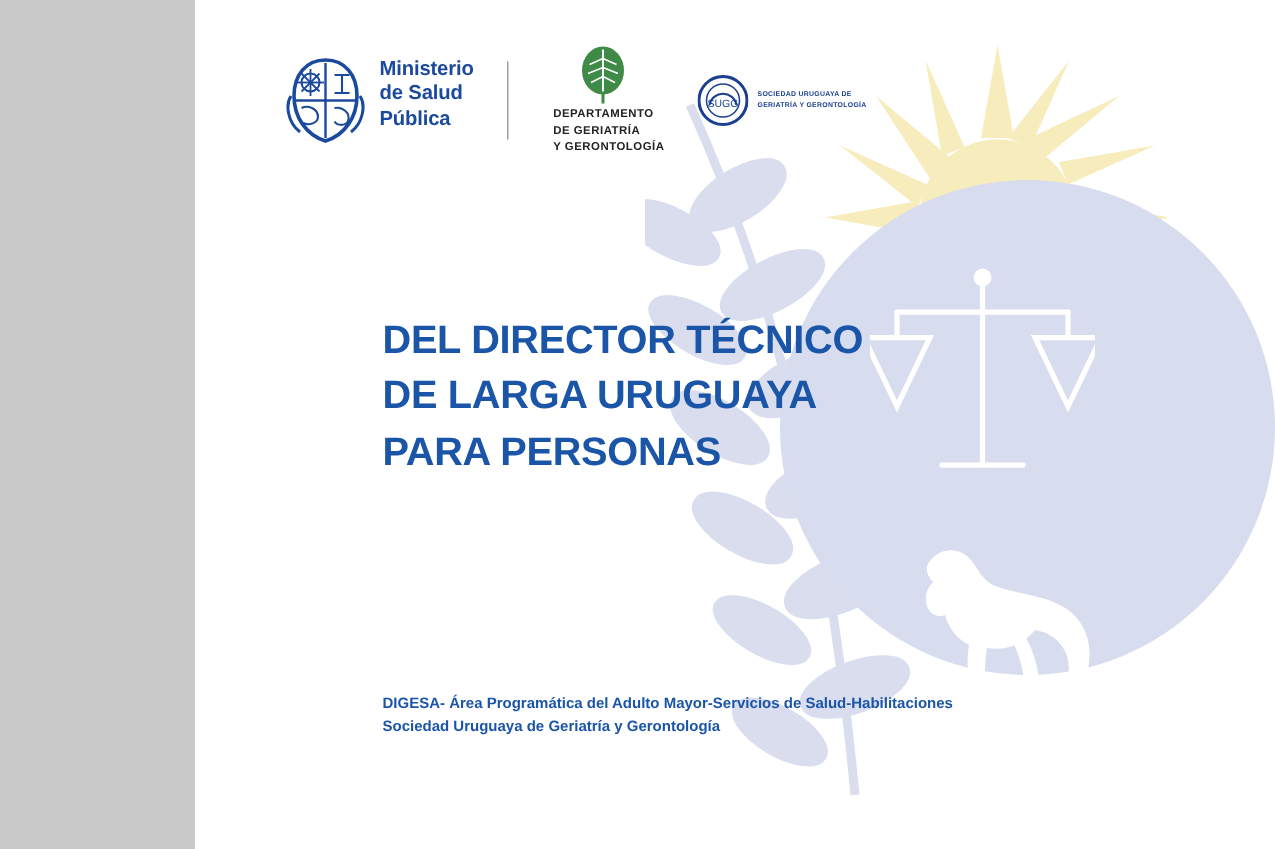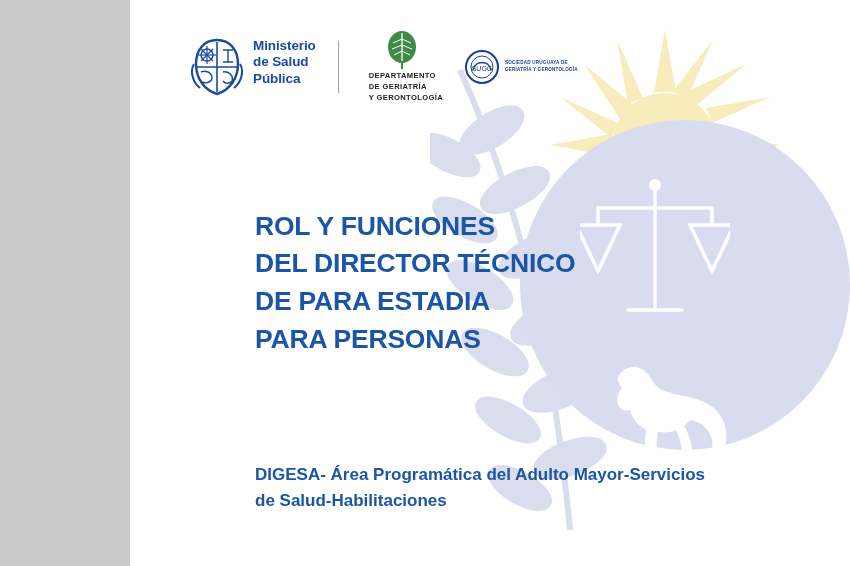--- a/index.html
+++ b/index.html
@@ -152,21 +152,21 @@
     z-index: 4;
   }
   .title-line { display: block; white-space: nowrap; }
   
   .credits {
     position: absolute;
     left: 125px;
     top: 462px;
     width: 470px;
     color: #1b55a8;
-    font-size: 17px;
+    font-size: 10px;
     font-weight: bold;
     line-height: 1.52;
     z-index: 4;
   }
   .credits-line { display: block; }
 </style>
 </head>
 <body>
 
 <div class="page">
@@ -294,24 +294,24 @@
           <text x="17" y="21" font-size="7" font-family="Liberation Sans, sans-serif" text-anchor="middle" fill="#1b3f8f">SUGG</text>
         </svg>
         <div class="sugg-text">
           <div>SOCIEDAD URUGUAYA DE</div>
           <div>GERIATRÍA Y GERONTOLOGÍA</div>
         </div>
       </div>
     </div>
 
     <h1 class="title">
-      <span class="title-line">ROL Y FUNCIONES</span>
       <span class="title-line">DEL DIRECTOR TÉCNICO</span>
-      <span class="title-line">DE PARA ESTADIA</span>
+      <span class="title-line">DE LARGA URUGUAYA</span>
       <span class="title-line">PARA PERSONAS</span>
     </h1>
 
     <div class="credits">
       <span class="credits-line">DIGESA- Área Programática del Adulto Mayor-Servicios de Salud-Habilitaciones</span>
+      <span class="credits-line">Sociedad Uruguaya de Geriatría y Gerontología</span>
     </div>
 
   </div>
 </div>
 
 </body></html>

